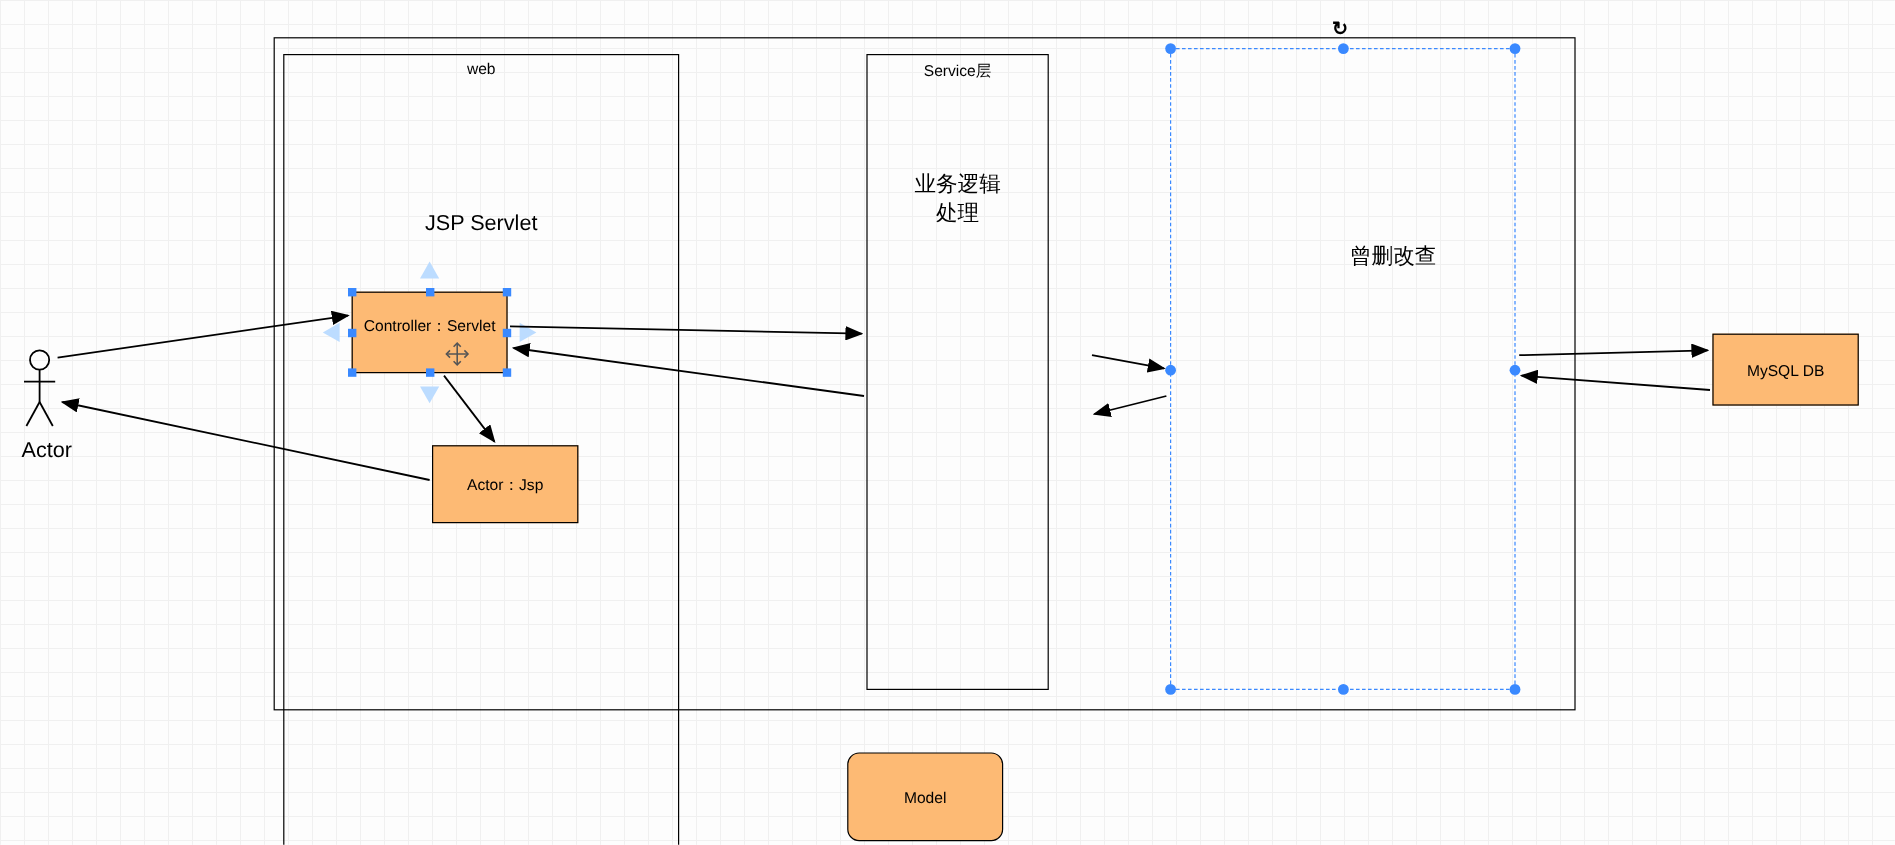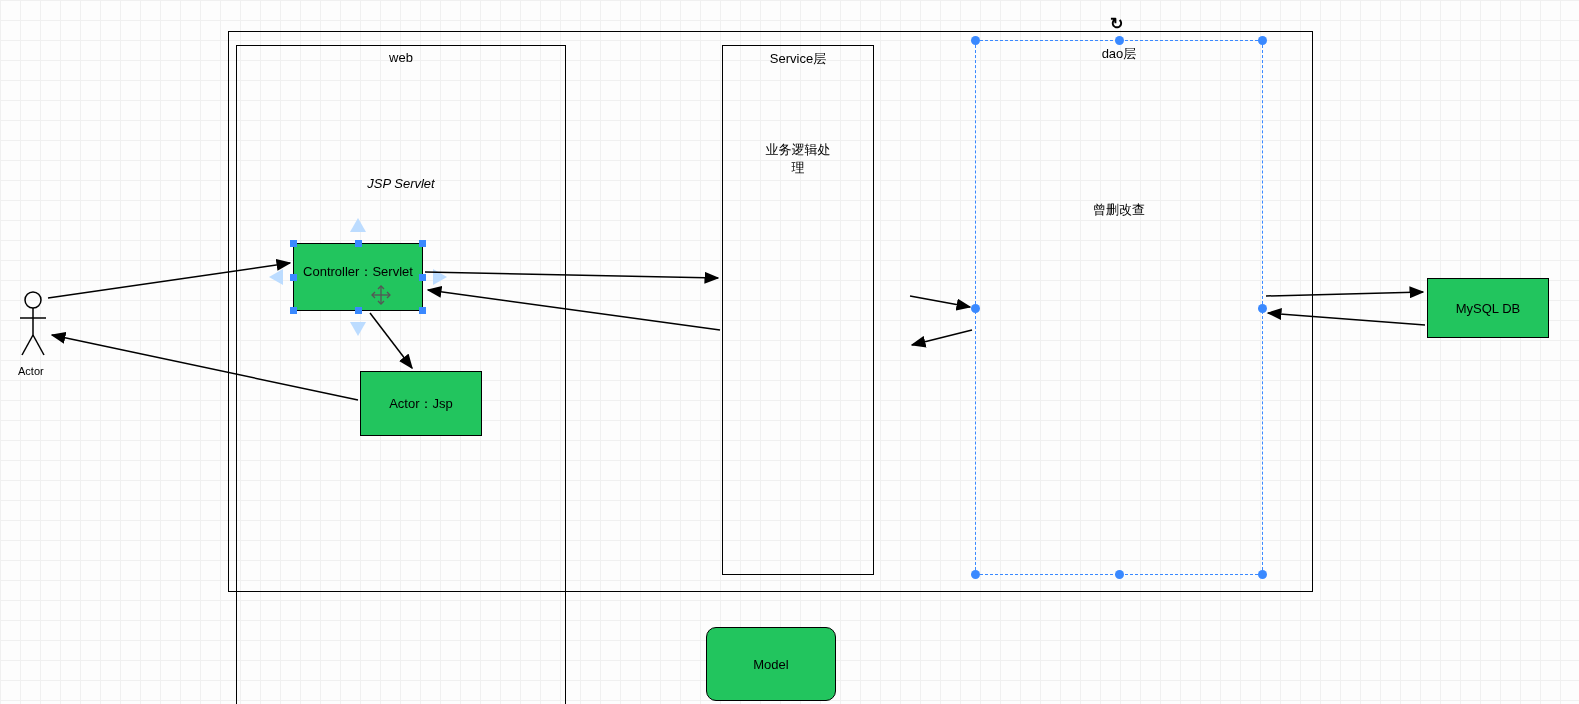--- a/index.html
+++ b/index.html
@@ -11,33 +11,33 @@
       linear-gradient(90deg, #f0f0f0 1px, transparent 1px);
     background-size: 20px 20px;
     width: 1579px;
     height: 704px;
     position: relative;
     overflow: hidden;
   }
   .box {
     position: absolute;
     border: 1px solid #000;
-    background: #22c55e;
+    background: #fdba74;
     font-size: 13px;
     text-align: center;
   }
   .label-top {
     width: 100%;
     padding-top: 4px;
   }
   .inner-label {
     position: absolute;
     left: 50%;
     transform: translateX(-50%);
-    font-size: 13px;
+    font-size: 18px;
   }
   .selected {
     border: 1.5px dashed #3a89ff;
   }
   .handle {
     position: absolute;
     width: 9px;
     height: 9px;
     background: #3a89ff;
     border-radius: 50%;
@@ -67,31 +67,31 @@
   }
   svg.arrows {
     position: absolute;
     top: 0; left: 0;
     width: 1579px;
     height: 704px;
     pointer-events: none;
   }
   .actor-label {
     position: absolute;
-    font-size: 11px;
+    font-size: 18px;
   }
 </style>
 </head>
 <body>
 
 <div class="box" style="left:228px; top:31px; width:1085px; height:561px; background:transparent;"></div>
 
 <div class="box" style="left:236px; top:45px; width:330px; height:687px; background:transparent;">
   <div class="label-top">web</div>
-  <div class="inner-label" style="top:130px;font-style:italic;">JSP Servlet</div>
+  <div class="inner-label" style="top:130px;">JSP Servlet</div>
 </div>
 
 <div class="box" style="left:293px; top:243px; width:130px; height:68px; display:flex; align-items:center; justify-content:center;">
   <span style="margin-top:-10px;">Controller：Servlet</span>
 
   <div class="sel-dot" style="left:-4px; top:-4px;"></div>
   <div class="sel-dot" style="right:-4px; top:-4px;"></div>
   <div class="sel-dot" style="left:-4px; bottom:-4px;"></div>
   <div class="sel-dot" style="right:-4px; bottom:-4px;"></div>
   <div class="sel-dot" style="left:50%; top:-4px; margin-left:-3px;"></div>
@@ -121,22 +121,21 @@
 <div class="box" style="left:360px; top:371px; width:122px; height:65px; display:flex; align-items:center; justify-content:center;">
   <span>Actor：Jsp</span>
 </div>
 
 <div class="box" style="left:722px; top:45px; width:152px; height:530px; background:transparent;">
   <div class="label-top">Service层</div>
   <div class="inner-label" style="top:95px;">业务逻辑处理</div>
 </div>
 
 <div class="box selected" style="left:975px; top:40px; width:288px; height:535px; background:transparent;">
-  <div class="label-top">dao层</div>
-  <div class="inner-label" style="top:160px;">曾删改查</div>
+  <div class="inner-label" style="top:160px;margin-left:42px;">曾删改查</div>
 
   <div class="handle" style="left:-5px; top:-5px;"></div>
   <div class="handle" style="right:-5px; top:-5px;"></div>
   <div class="handle" style="left:-5px; bottom:-5px;"></div>
   <div class="handle" style="right:-5px; bottom:-5px;"></div>
   <div class="handle" style="left:50%; top:-5px; margin-left:-4px;"></div>
   <div class="handle" style="left:50%; bottom:-5px; margin-left:-4px;"></div>
   <div class="handle" style="left:-5px; top:50%; margin-top:-4px;"></div>
   <div class="handle" style="right:-5px; top:50%; margin-top:-4px;"></div>
 </div>

